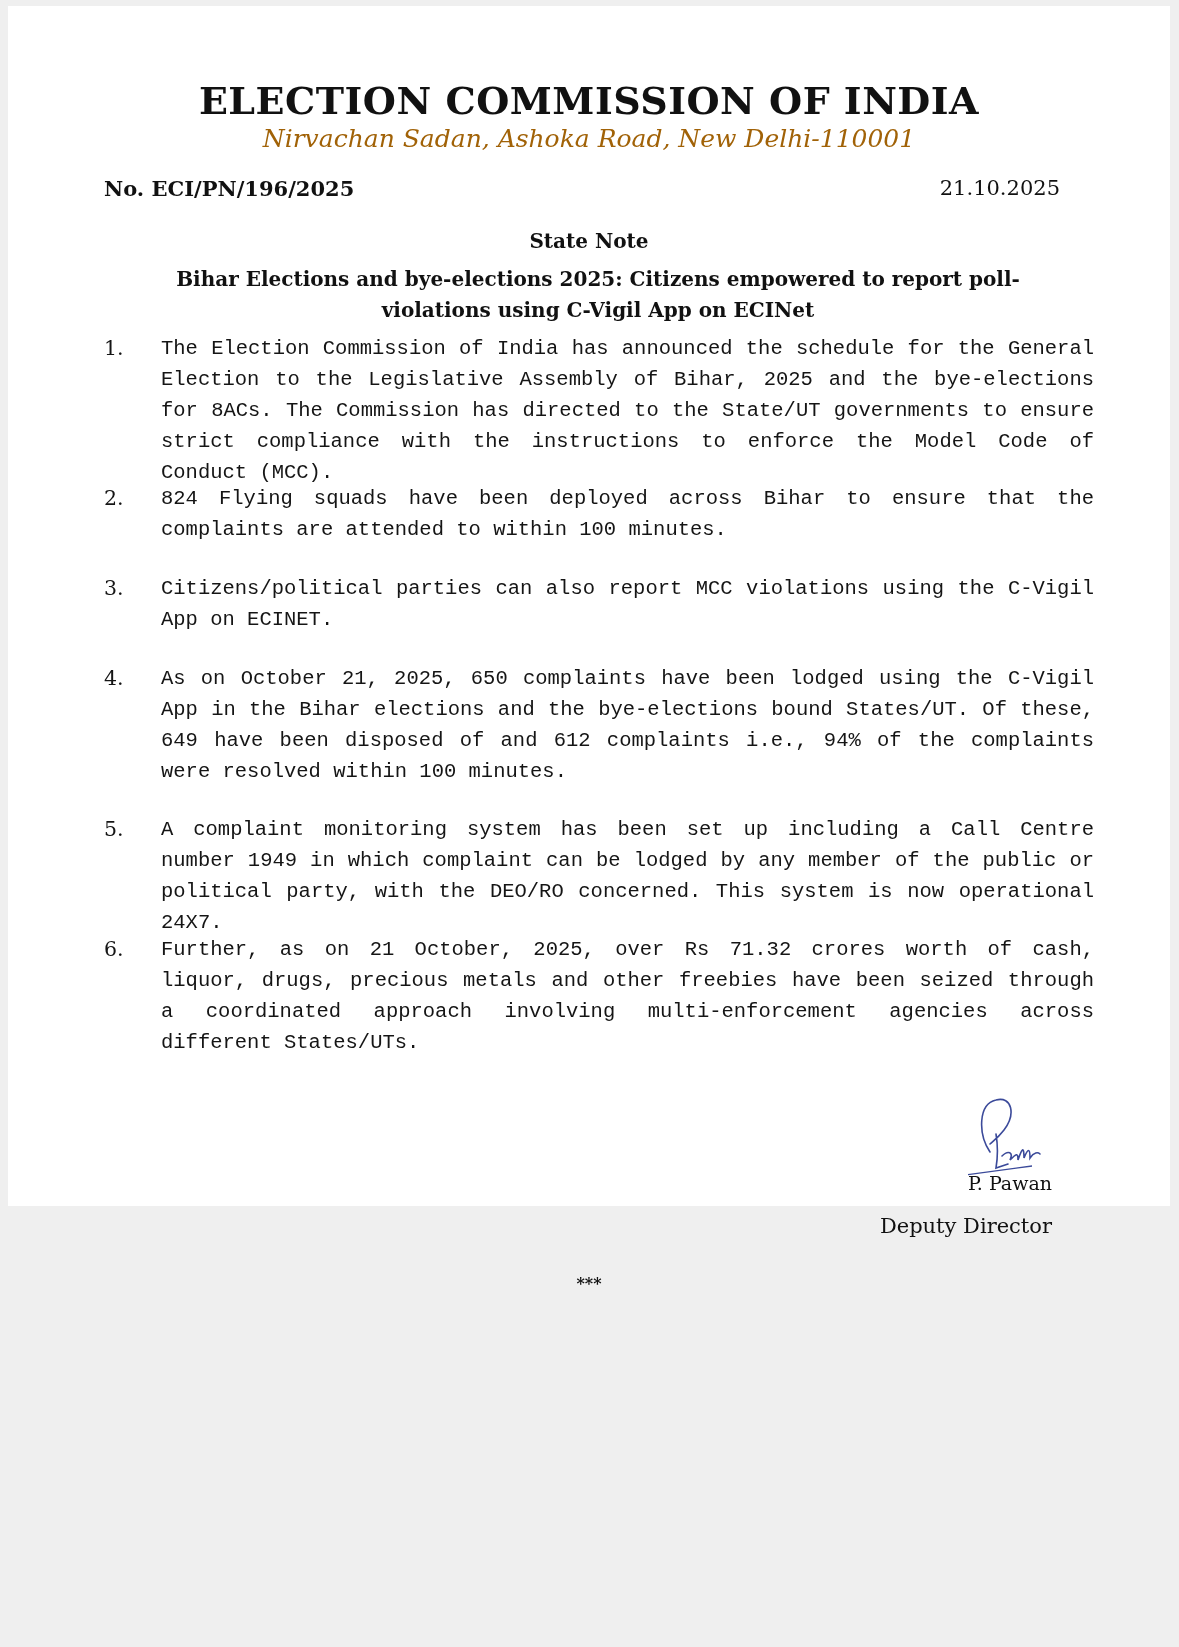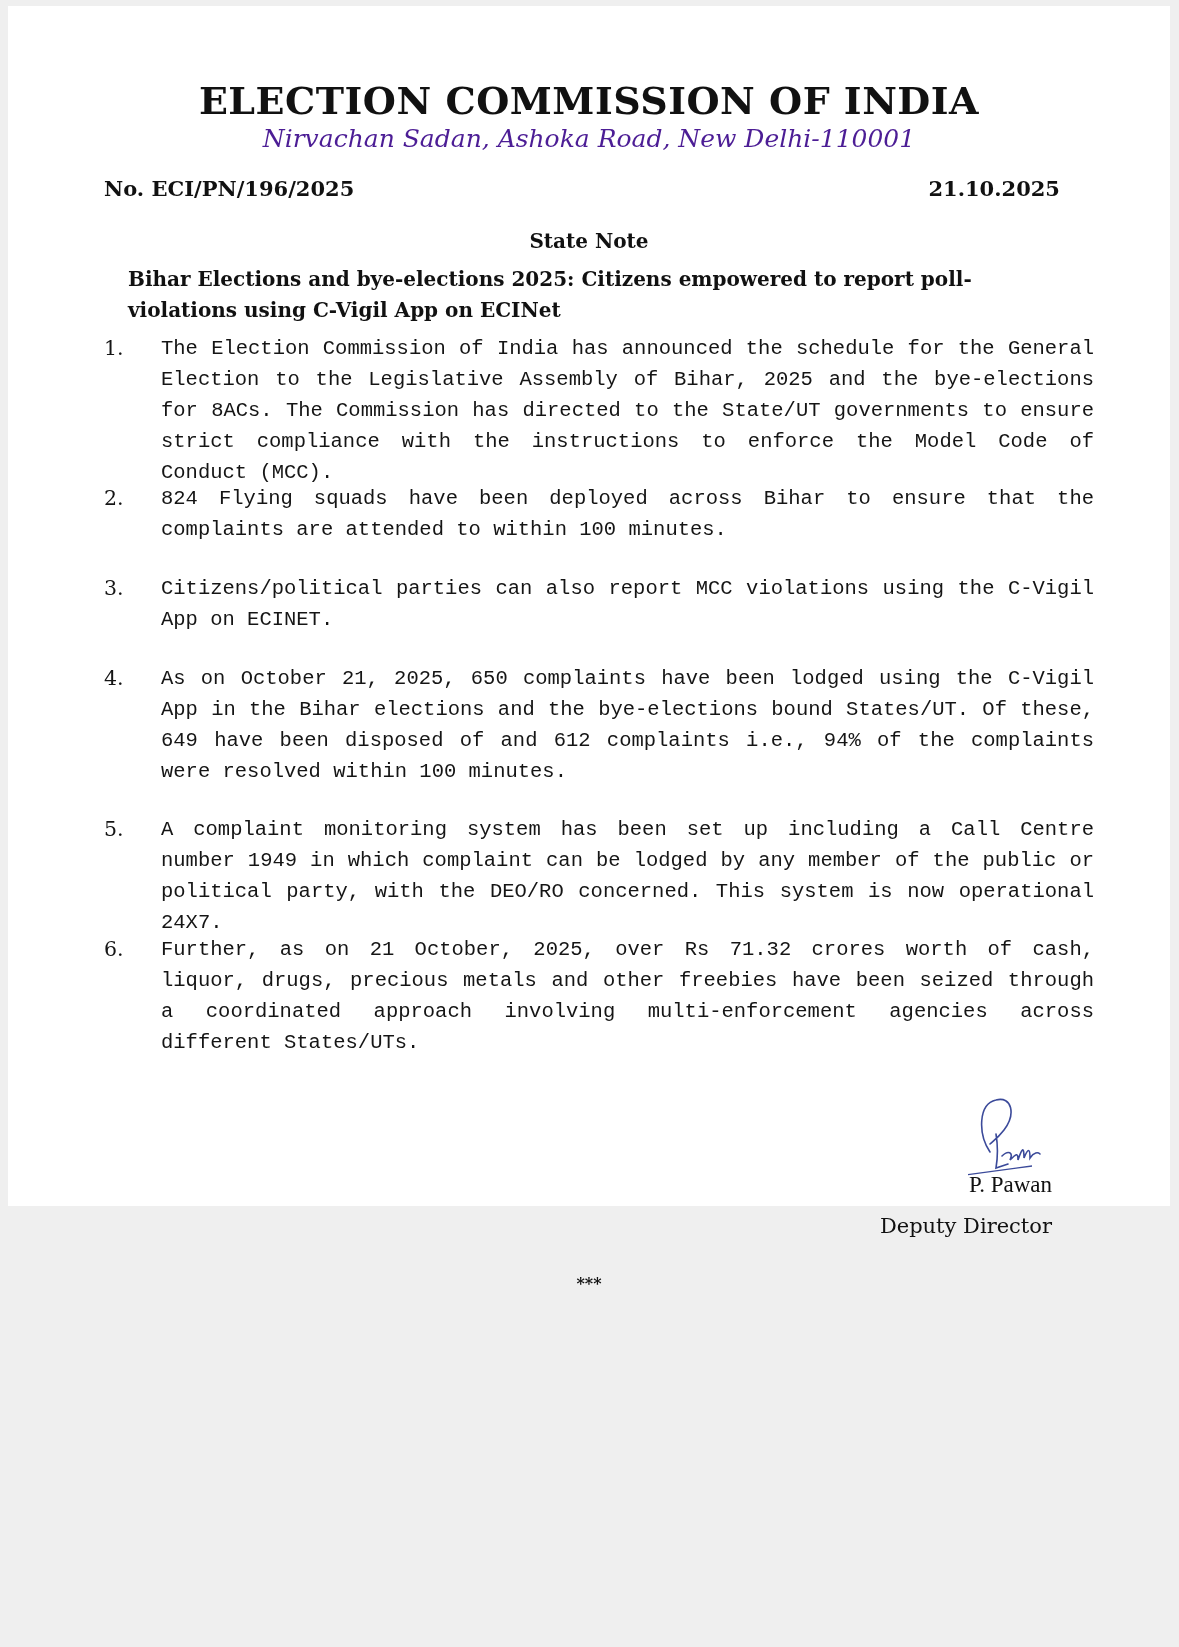--- a/index.html
+++ b/index.html
@@ -9,36 +9,36 @@
   }
   .page {
     position:absolute; left:8px; top:6px; width:1162px; height:1200px; background:#ffffff;
   }
   .org {
     position:absolute; left:0; width:100%; top:72px; text-align:center;
     font-family:"DejaVu Serif",serif; font-weight:bold; font-size:38px; letter-spacing:0.5px;
   }
   .addr {
     position:absolute; left:0; width:100%; top:118px; text-align:center;
-    font-family:"DejaVu Serif",serif; font-style:italic; font-size:25px; color:#4c1d95;
+    font-family:"DejaVu Serif",serif; font-style:italic; font-size:25px; color:#a16207;
   }
   .refno { position:absolute; left:96px; top:170px; font-weight:bold; font-size:21px; }
-  .date  { position:absolute; right:110px; top:170px; font-weight:bold; font-size:21px; }
+  .date  { position:absolute; right:110px; top:170px; font-weight:normal; font-size:21px; }
   .pn    { position:absolute; left:0; width:100%; top:223px; text-align:center; font-weight:bold; font-size:20px; }
   .subj  {
-    position:absolute; left:120px; width:940px; top:258px; font-weight:bold;
+    position:absolute; left:120px; width:940px; top:258px; text-align:center; font-weight:bold;
     font-size:20px; line-height:31px;
   }
   .item {
     position:absolute; left:96px; width:990px; font-size:20.5px; line-height:31px; color:#151515;
   }
   .item .num { position:absolute; left:0; top:0; }
   .item .txt { margin-left:57px; text-align:justify; text-align-last:left;font-family:Liberation Mono, monospace; }
   .sig { position:absolute; left:960px; top:1088px; width:110px; height:90px; }
-  .signame { position:absolute; right:118px; top:1166px; font-size:23px;font-family:Liberation Serif, serif; }
+  .signame { position:absolute; right:118px; top:1166px; font-size:19px; }
   .sigdes  { position:absolute; right:118px; top:1197px; font-size:21px;margin-top:11px; }
   .stars   { position:absolute; left:0; width:100%; top:1268px; text-align:center; font-size:16px; font-weight:bold; }
 </style>
 </head>
 <body>
 
 <div class="page">
   <div class="org">ELECTION COMMISSION OF INDIA</div>
   <div class="addr">Nirvachan Sadan, Ashoka Road, New Delhi-110001</div>
   <div class="refno">No. ECI/PN/196/2025</div>

